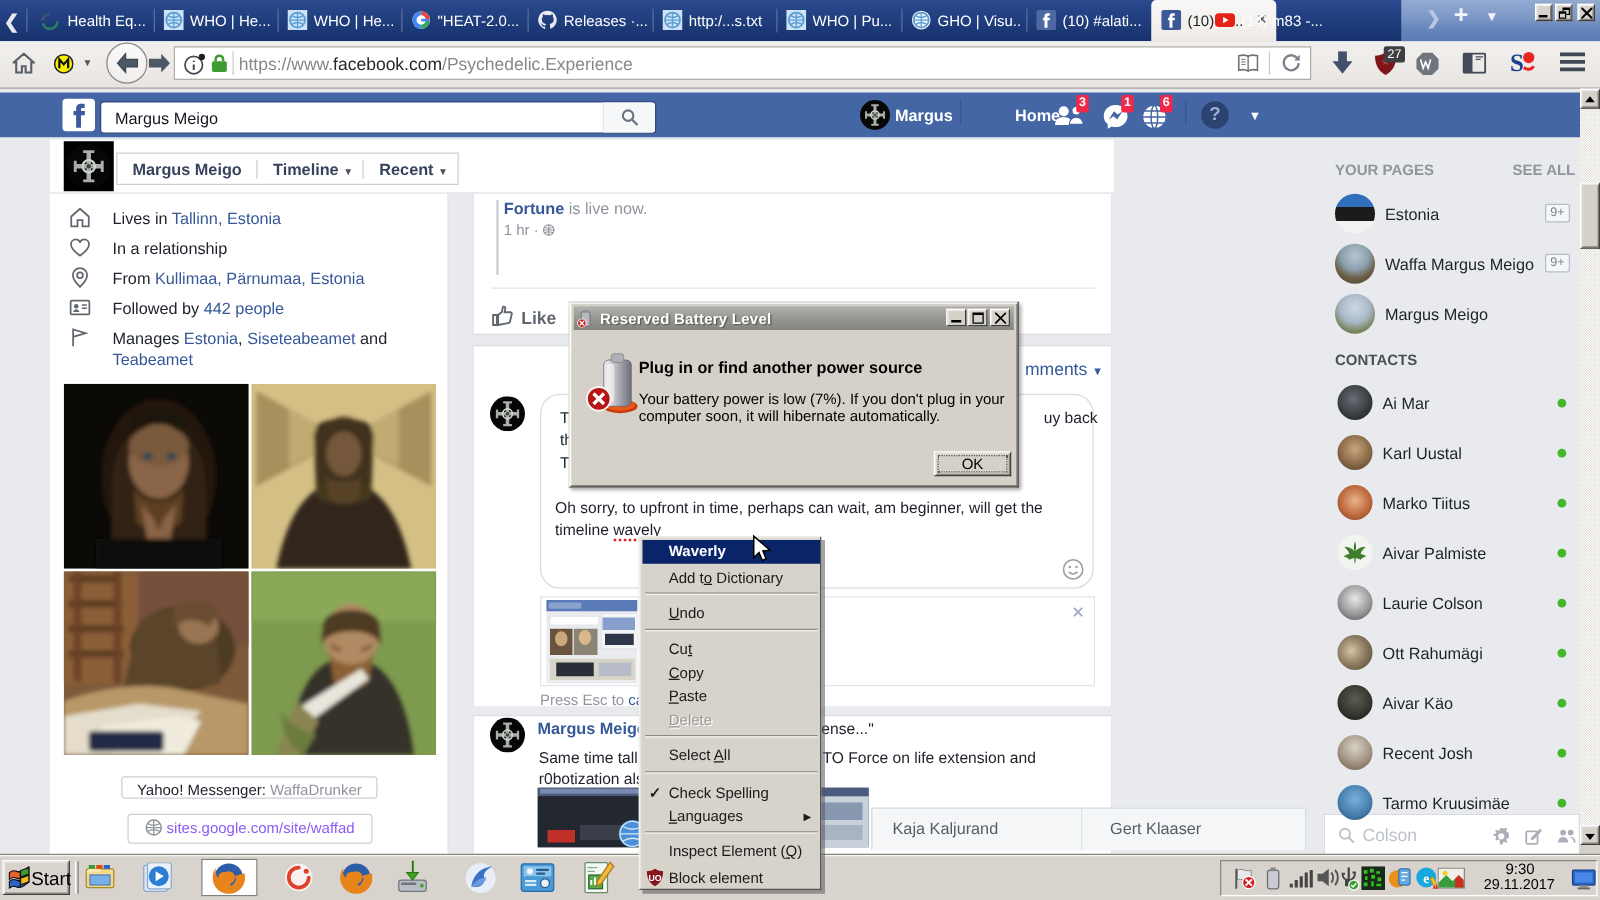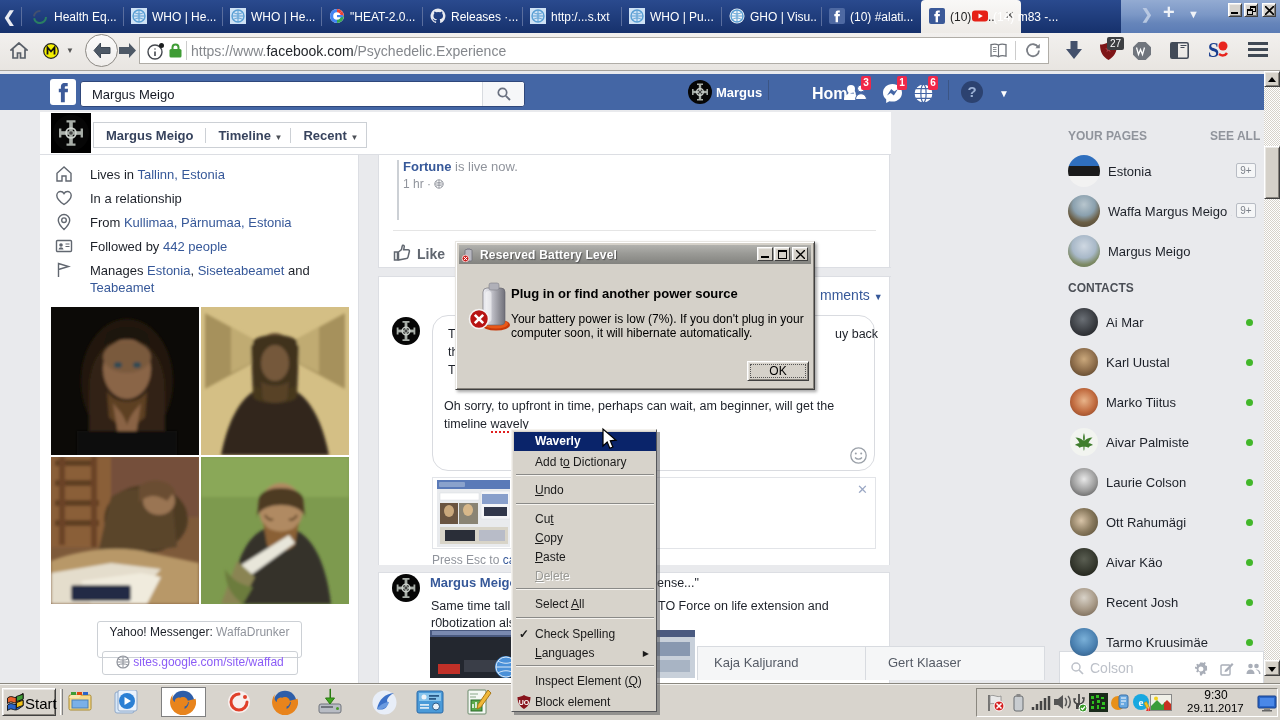--- a/index.html
+++ b/index.html
@@ -255,21 +255,21 @@
       <circle cx="5.5" cy="5.5" r="4.2" fill="none" stroke="#6a7180" stroke-width="1.7"></circle>
       <path d="M8.8 8.8 13 13" stroke="#6a7180" stroke-width="1.9"></path>
     </svg>
   <div class="abs" style="left:92px;top:13px;font-size:13px;color:#141823;">Margus Meigo</div>
 
   <svg class="abs" style="left:688px;top:6px;" width="24" height="24" viewBox="0 0 40 40">
       <use href="#xcross"></use>
     </svg>
   <div class="abs" style="left:716px;top:11px;color:#fff;font-size:13px;font-weight:bold;">Margus</div>
   <div class="abs" style="left:768px;top:6px;width:1px;height:20px;background:#3b5585;"></div>
-  <div class="abs" style="left:780px;top:11px;color:#fff;font-size:16px;font-weight:bold;padding-left:32px;">Home</div>
+  <div class="abs" style="left:780px;top:11px;color:#fff;font-size:13px;font-weight:bold;padding-left:32px;">Home</div>
   <svg class="abs" style="left:843px;top:10px;" width="28" height="17" viewBox="0 0 28 17">
       <circle cx="8" cy="5" r="4" fill="#fff"></circle>
       <path d="M1 16c0-4 3-6.5 7-6.5s7 2.5 7 6.5Z" fill="#fff"></path>
       <circle cx="18" cy="4.5" r="3.5" fill="#fff" stroke="#4466a5" stroke-width="1"></circle>
       <path d="M12.5 15.5c0-3.5 2.5-5.8 5.5-5.8s5.5 2.3 5.5 5.8Z" fill="#fff" stroke="#4466a5" stroke-width="1"></path>
     </svg>
   <div class="badge" style="left:861px;top:2px;">3</div>
   <svg class="abs" style="left:882px;top:9px;" width="21" height="21" viewBox="0 0 21 21">
       <path d="M10.5 1C5 1 1 5 1 9.7c0 2.7 1.2 5 3.2 6.6V20l3.2-1.8c1 .3 2 .4 3.1.4 5.5 0 9.5-4 9.5-8.9S16 1 10.5 1Z" fill="#fff"></path>
       <path d="M5 12.5 9.2 6l3 2.5L16 6l-4.2 6.5-3-2.5Z" fill="#4466a5"></path>
@@ -397,21 +397,21 @@
       </g>
     </svg>
   <svg width="0" height="0" style="position:absolute;">
       <defs>
         <filter id="pblur">
           <feGaussianBlur stdDeviation="1.6"></feGaussianBlur>
         </filter>
       </defs>
     </svg>
 
-  <div class="abs" style="left:97px;top:511px;width:205px;height:37px;border:1px solid #ccd0d5;border-radius:3px;font-size:12px;color:#1d2129;text-align:center;line-height:21px;">Yahoo! Messenger: <span class="gray">WaffaDrunker</span></div>
+  <div class="abs" style="left:97px;top:511px;width:205px;height:18px;border:1px solid #ccd0d5;border-radius:3px;font-size:12px;color:#1d2129;text-align:center;line-height:21px;">Yahoo! Messenger: <span class="gray">WaffaDrunker</span></div>
   <div class="abs" style="left:102px;top:541px;width:196px;height:24px;border:1px solid #ccd0d5;border-radius:3px;font-size:12px;color:#8b5cf6;text-align:center;line-height:21px;"><svg style="vertical-align:-3px;margin-right:3px;" width="14" height="14" viewBox="0 0 14 14">
         <circle cx="7" cy="7" r="6" fill="none" stroke="#90949c" stroke-width="1.2"></circle>
         <path d="M7 1v12M1 7h12M2 3.8c3 1.8 7 1.8 10 0M2 10.2c3-1.8 7-1.8 10 0" fill="none" stroke="#90949c" stroke-width="1"></path>
       </svg>sites.google.com/site/waffad</div>
 
   <div class="abs" style="left:378px;top:45px;width:512px;height:413px;background:#fff;border:1px solid #dcdee3;border-top:none;"></div>
   <div class="abs" style="left:397px;top:50px;width:2px;height:60px;background:#ccd0d5;"></div>
   <div class="abs" style="left:403px;top:49px;font-size:13px;"><b class="blue">Fortune</b><span class="gray"> is live now.</span></div>
   <div class="abs" style="left:403px;top:67px;font-size:12px;color:#90949c;">1 hr · <svg style="vertical-align:-1px;" width="10" height="10" viewBox="0 0 12 12">
         <circle cx="6" cy="6" r="5" fill="none" stroke="#90949c" stroke-width="1.2"></circle>

